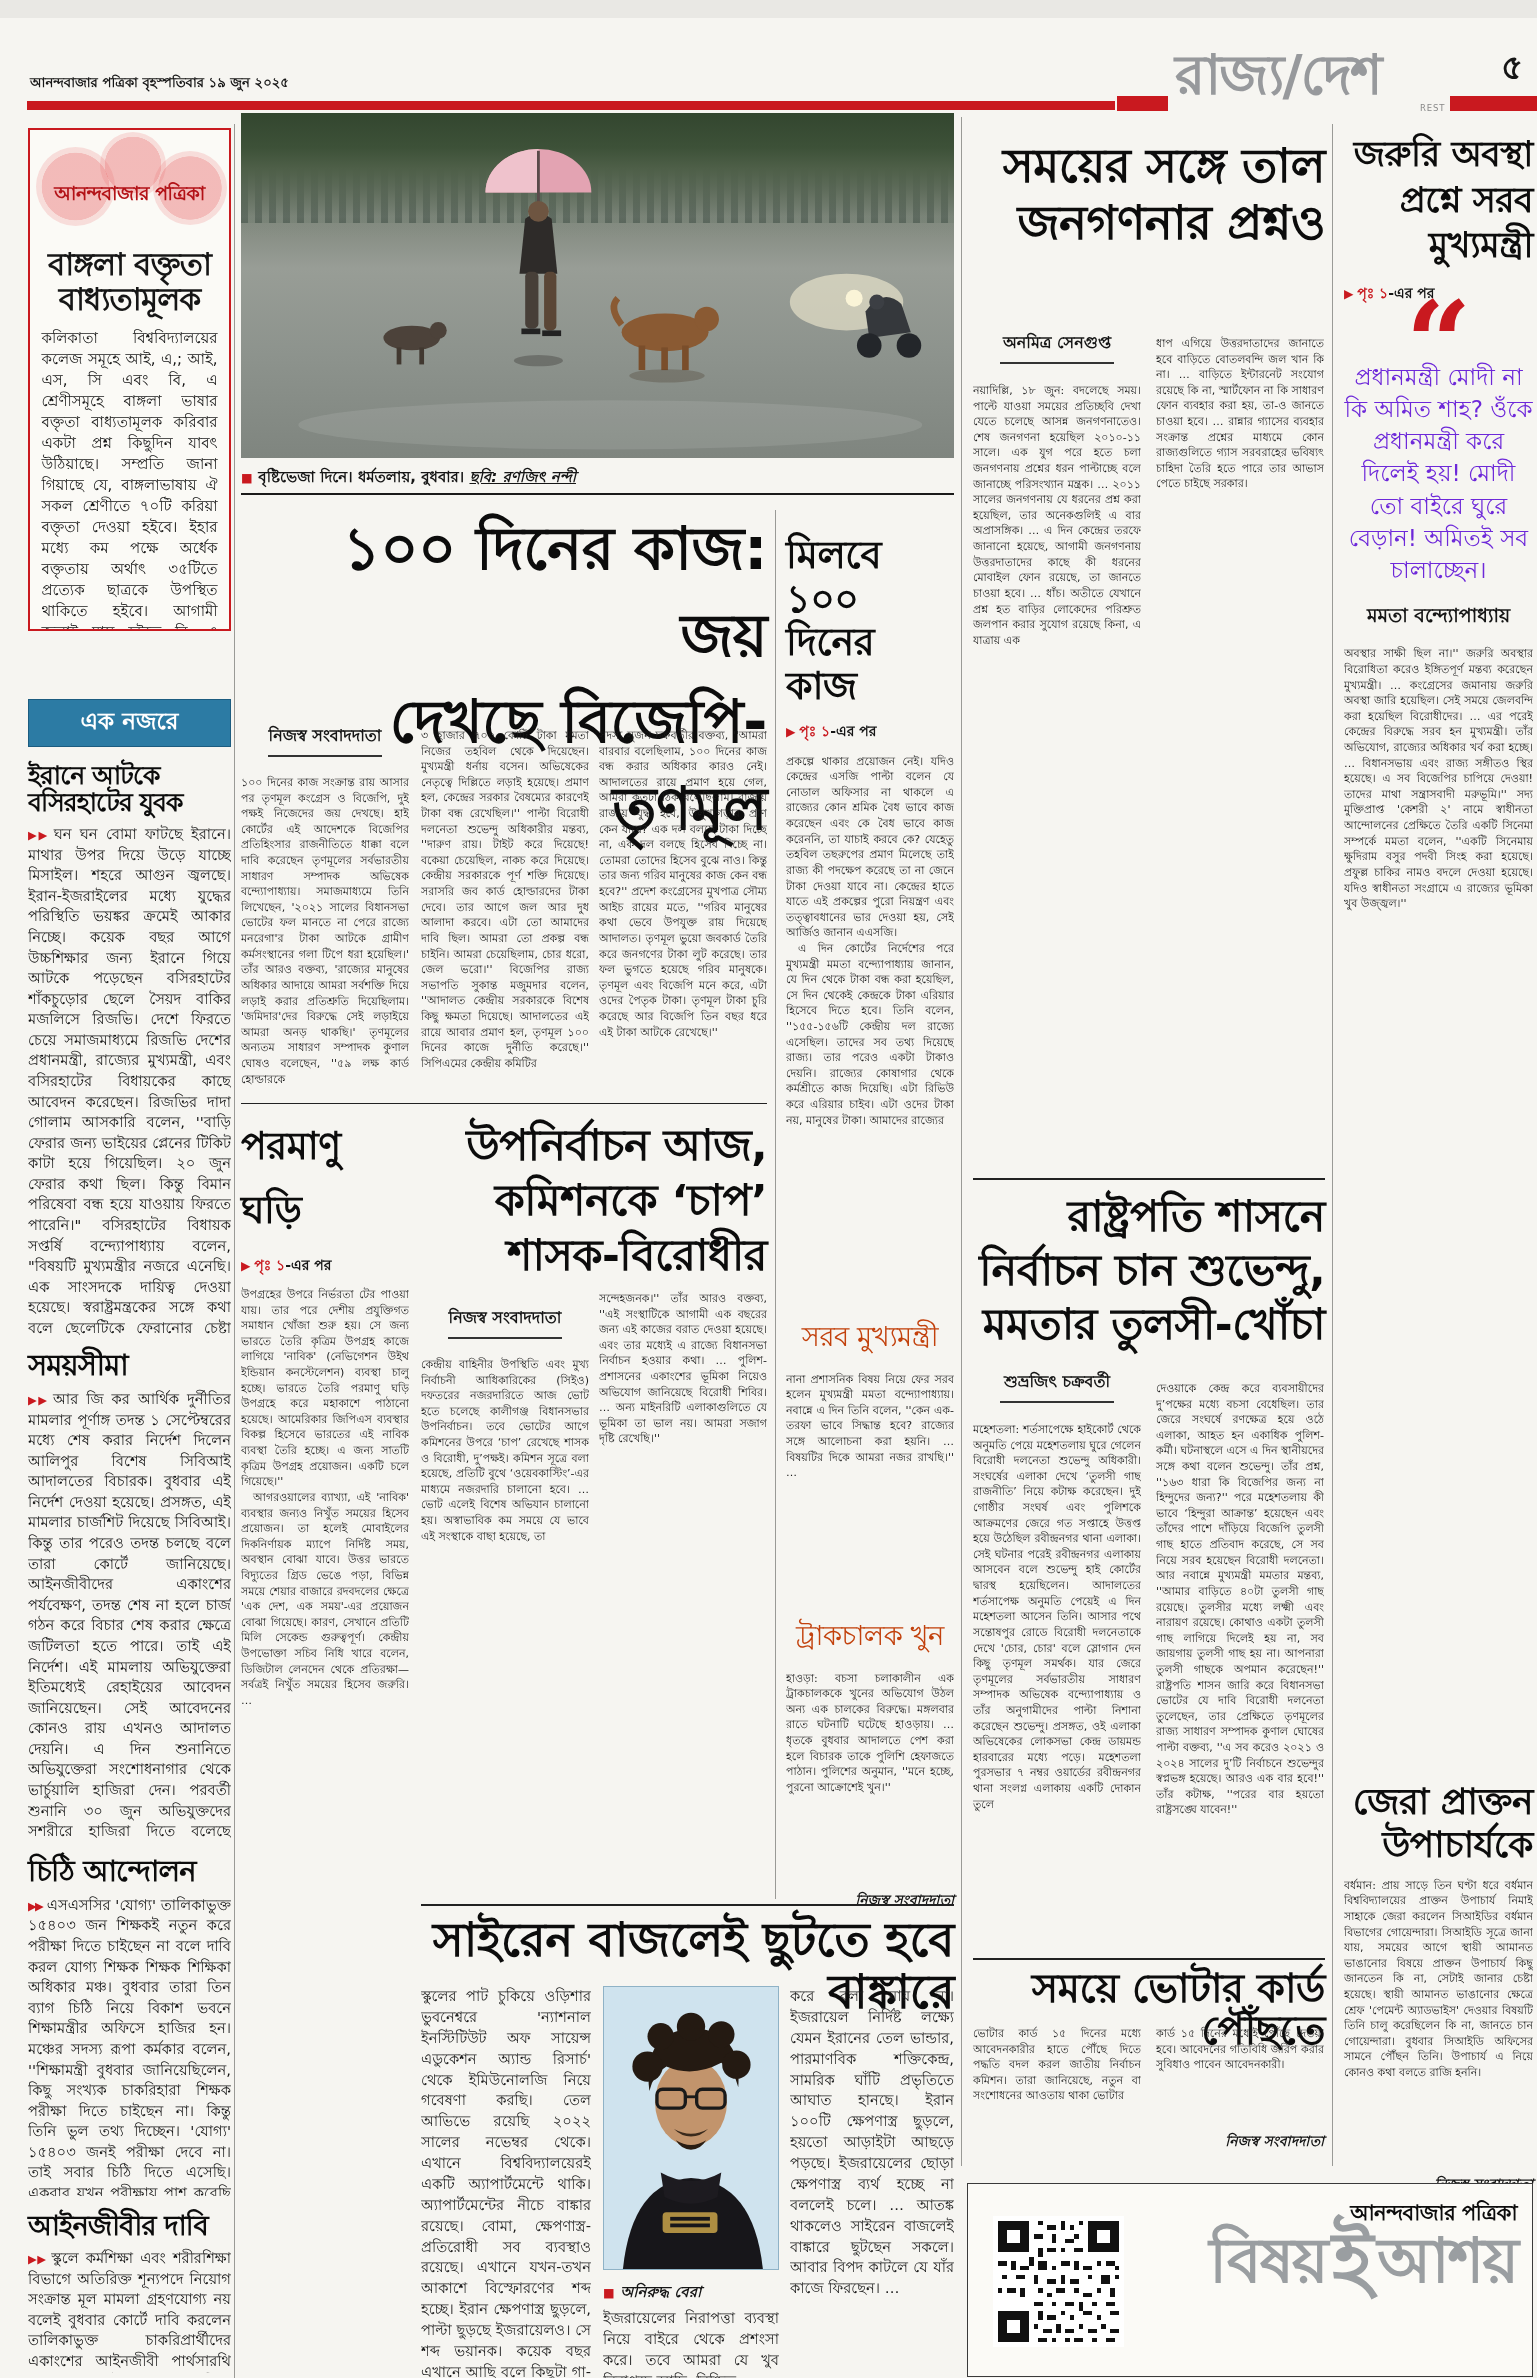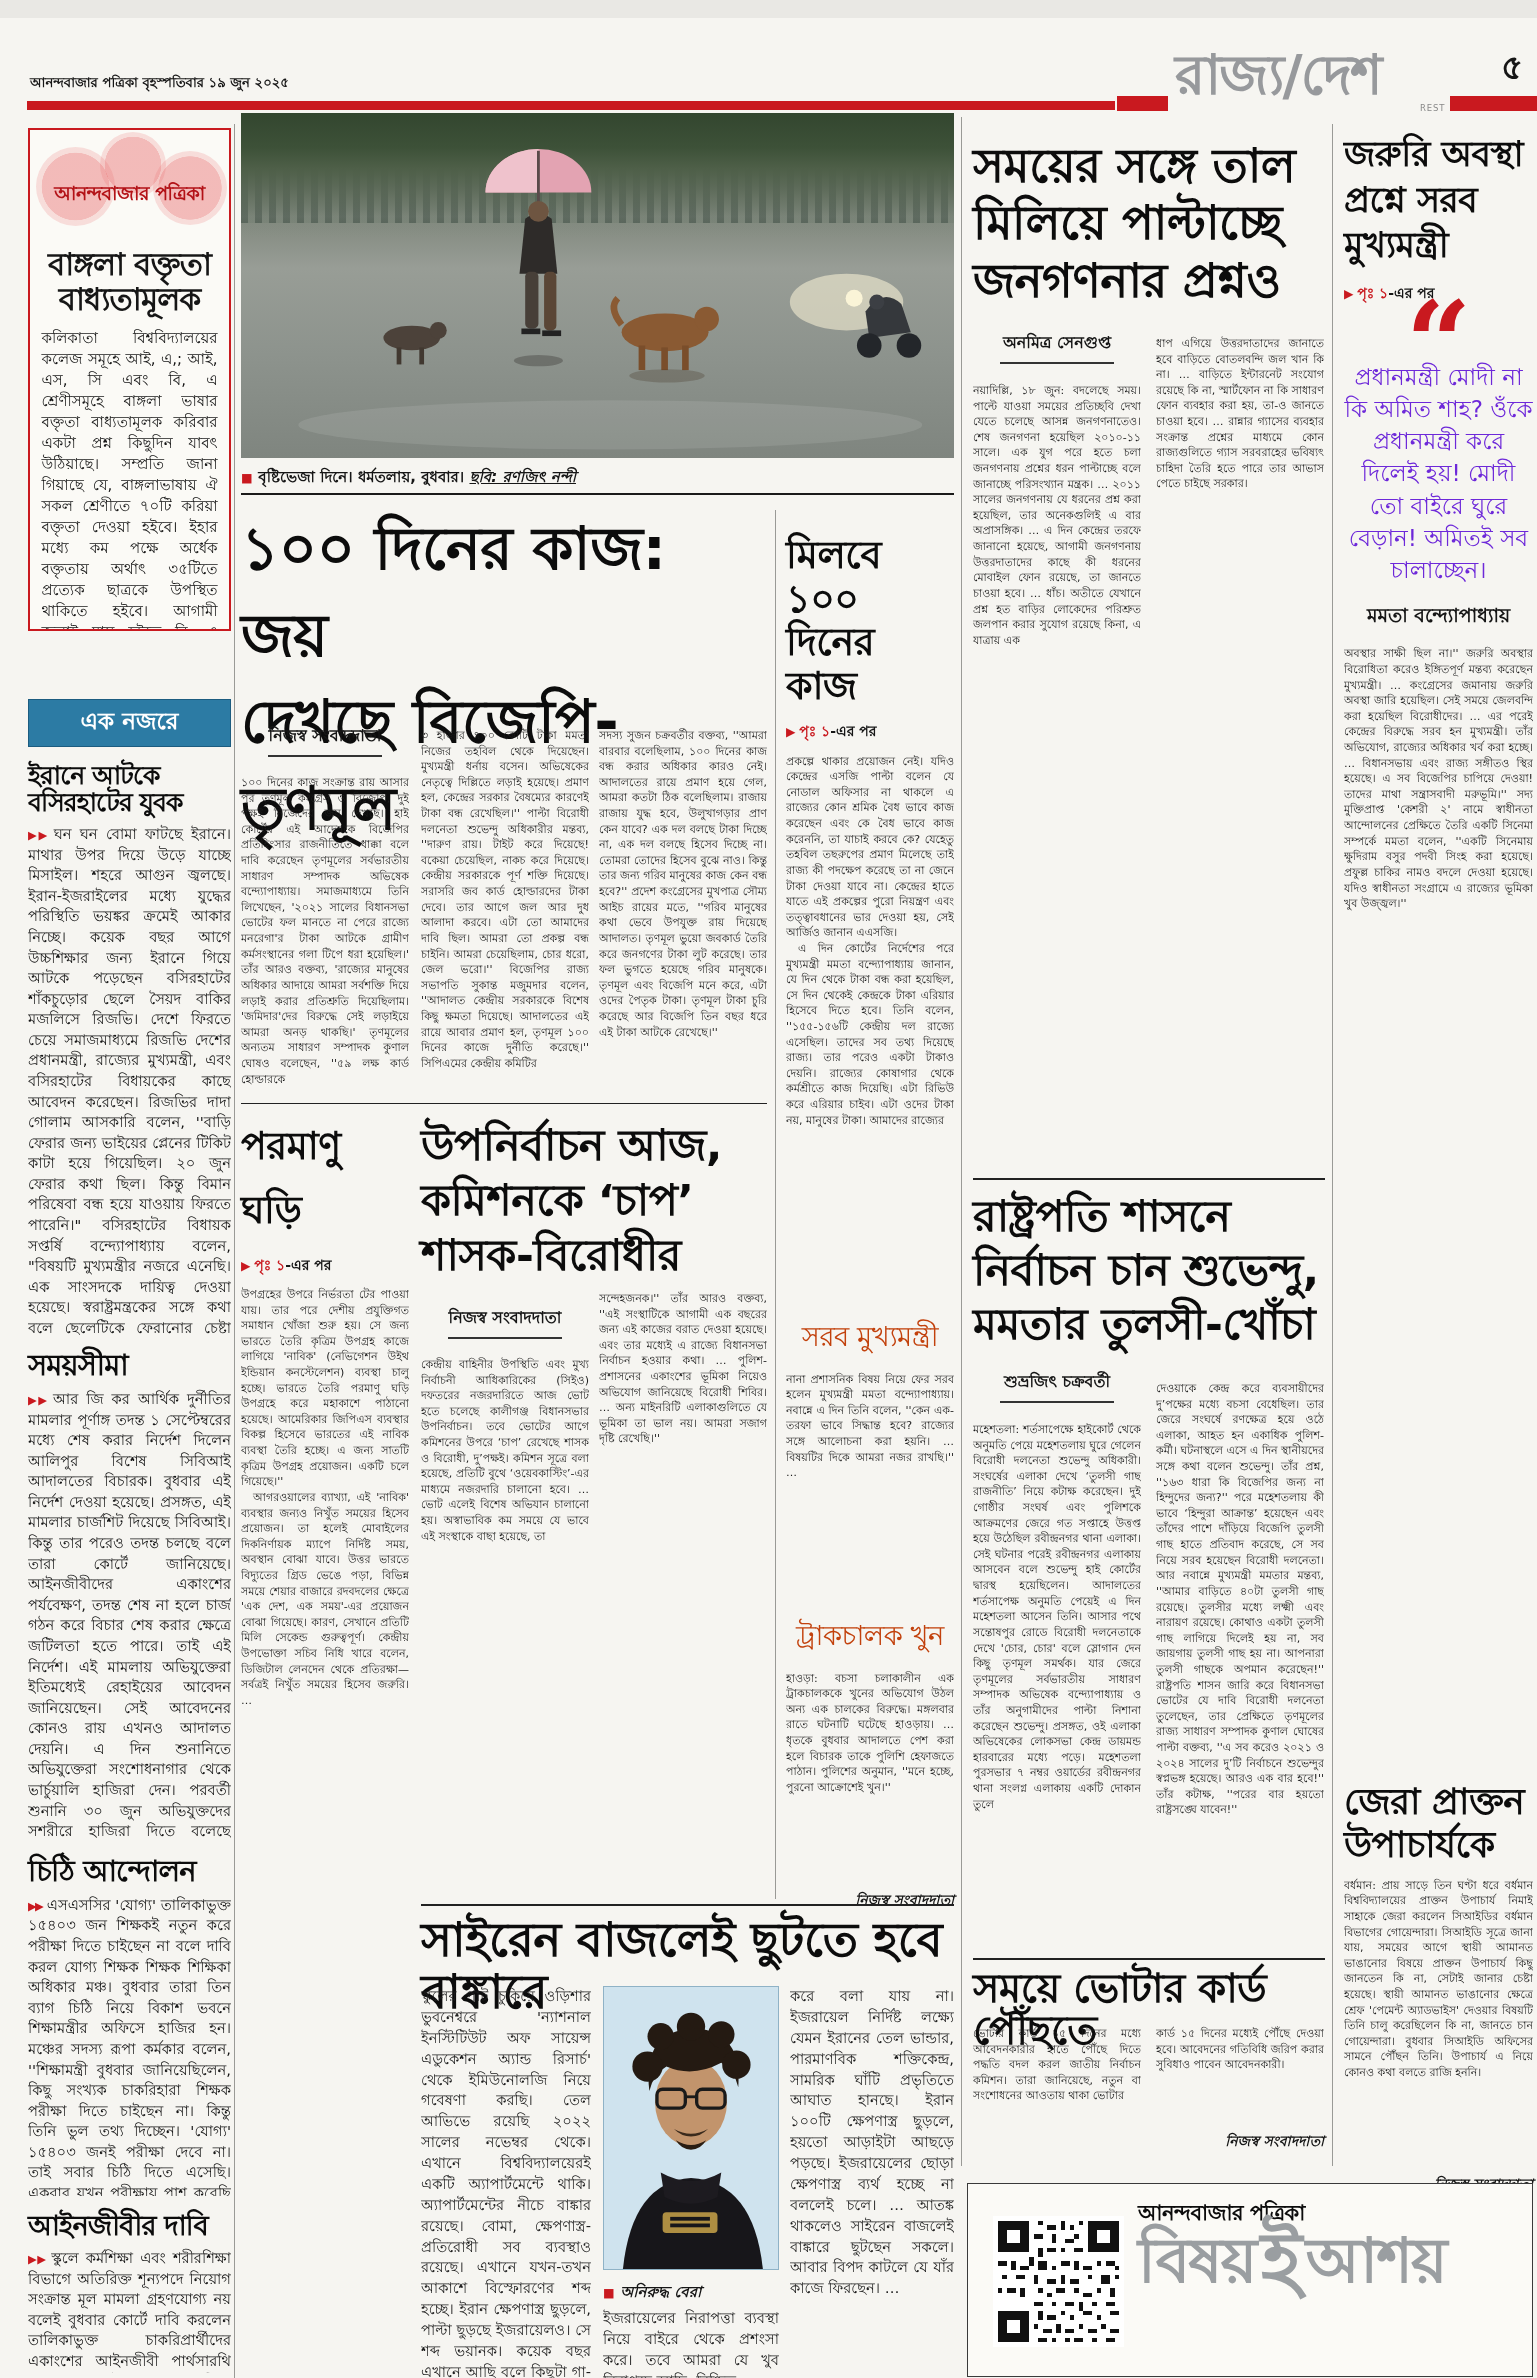--- a/index.html
+++ b/index.html
@@ -4,21 +4,21 @@
 <style>
   * { margin:0; padding:0; box-sizing:border-box; }
   html,body { background:#e9e8e4; }
   body { font-family:"DejaVu Sans","Liberation Sans",sans-serif; }
   #page { position:relative; width:1538px; height:2378px; background:#f6f5f1; overflow:hidden; color:#161616; margin:18px auto; }
   .abs { position:absolute; }
   .bt { font-size:11px; line-height:1.42; text-align:justify; color:#1d1d1d; overflow:hidden; }
   .bt .para { text-indent:1.1em; }
   .bt .para:first-child { text-indent:0; }
   .hl { font-weight:bold; color:#0c0c0c; letter-spacing:-0.5px; }
-  .center { text-align:left; }
+  .center { text-align:right; }
   .rule-h { background:#1a1a1a; height:1.9px; }
   .rule-thin { background:#9a9a96; width:0.9px; }
   .byline { font-weight:bold; font-size:16px; text-align:center; }
   .byline .bar { display:block; width:114px; height:2.8px; border-top:0.9px solid #333; border-bottom:0.9px solid #333; margin:4.7px auto 0; }
   .cont { font-size:14px; font-weight:bold; }
   .cont .tri { color:#c9191f; font-size:12.3px; margin-right:3.8px; }
   .cont .pg { color:#c9191f; }
   .sig { font-style:italic; font-weight:bold; text-align:right; font-size:14px; }
   .mini-head { font-weight:normal; font-size:27.4px; text-align:center; letter-spacing:-0.5px; color:#c2410c; }
   
@@ -247,21 +247,20 @@
     </svg>
   </div>
   <div class="abs cap" style="left:603px; top:2262px; width:176px; font-style:italic;">
     <span class="sq">■</span><span>অনিরুদ্ধ বেরা</span>
   </div>
   <div class="abs bt" style="left:603px; top:2290px; width:176px; height:78px; font-size:14.7px;">ইজরায়েলের নিরাপত্তা ব্যবস্থা নিয়ে বাইরে থেকে প্রশংসা করে। তবে আমরা যে খুব নিরাপদে আছি, নিশ্চিত</div>
   <div class="abs bt" style="left:790px; top:1968px; width:164px; height:397px; font-size:14.7px;">করে বলা যায় না। ইজরায়েল নির্দিষ্ট লক্ষ্যে যেমন ইরানের তেল ভান্ডার, পারমাণবিক শক্তিকেন্দ্র, সামরিক ঘাঁটি প্রভৃতিতে আঘাত হানছে। ইরান ১০০টি ক্ষেপণাস্ত্র ছুড়লে, হয়তো আড়াইটা আছড়ে পড়ছে। ইজরায়েলের ছোড়া ক্ষেপণাস্ত্র ব্যর্থ হচ্ছে না বললেই চলে। … আতঙ্ক থাকলেও সাইরেন বাজলেই বাঙ্কারে ছুটছেন সকলে। আবার বিপদ কাটলে যে যাঁর কাজে ফিরছেন। …</div>
 
   <div class="abs hl center" style="left:973px; top:119px; width:352px; font-size:47px; line-height:1.22;">
       <div class="">সময়ের সঙ্গে তাল</div>
-      <div class="">মিলিয়ে পাল্টাচ্ছে</div>
       <div class="">জনগণনার প্রশ্নও</div>
     </div>
   <div class="abs" style="left:973px; top:312px; width:168px;">
     <div class="byline"><span>অনমিত্র সেনগুপ্ত</span><span class="bar"></span></div>
   </div>
   <div class="abs bt" style="left:973px; top:365px; width:168px; height:785px;">নয়াদিল্লি, ১৮ জুন: বদলেছে সময়। পাল্টে যাওয়া সময়ের প্রতিচ্ছবি দেখা যেতে চলেছে আসন্ন জনগণনাতেও। শেষ জনগণনা হয়েছিল ২০১০-১১ সালে। এক যুগ পরে হতে চলা জনগণনায় প্রশ্নের ধরন পাল্টাচ্ছে বলে জানাচ্ছে পরিসংখ্যান মন্ত্রক। … ২০১১ সালের জনগণনায় যে ধরনের প্রশ্ন করা হয়েছিল, তার অনেকগুলিই এ বার অপ্রাসঙ্গিক। … এ দিন কেন্দ্রের তরফে জানানো হয়েছে, আগামী জনগণনায় উত্তরদাতাদের কাছে কী ধরনের মোবাইল ফোন রয়েছে, তা জানতে চাওয়া হবে। … ধাঁচ। অতীতে যেখানে প্রশ্ন হত বাড়ির লোকেদের পরিশ্রুত জলপান করার সুযোগ রয়েছে কিনা, এ যাত্রায় এক</div>
   <div class="abs bt" style="left:1156px; top:318px; width:168px; height:833px;">ধাপ এগিয়ে উত্তরদাতাদের জানাতে হবে বাড়িতে বোতলবন্দি জল খান কি না। … বাড়িতে ইন্টারনেট সংযোগ রয়েছে কি না, স্মার্টফোন না কি সাধারণ ফোন ব্যবহার করা হয়, তা-ও জানতে চাওয়া হবে। … রান্নার গ্যাসের ব্যবহার সংক্রান্ত প্রশ্নের মাধ্যমে কোন রাজ্যগুলিতে গ্যাস সরবরাহের ভবিষ্যৎ চাহিদা তৈরি হতে পারে তার আভাস পেতে চাইছে সরকার।</div>
 
   <div class="abs" style="left:973px; top:1160px; width:352px; height:1.9px; background:#222;"></div>
   <div class="abs hl center" style="left:973px; top:1172px; width:352px; font-size:43px; line-height:1.25;">

